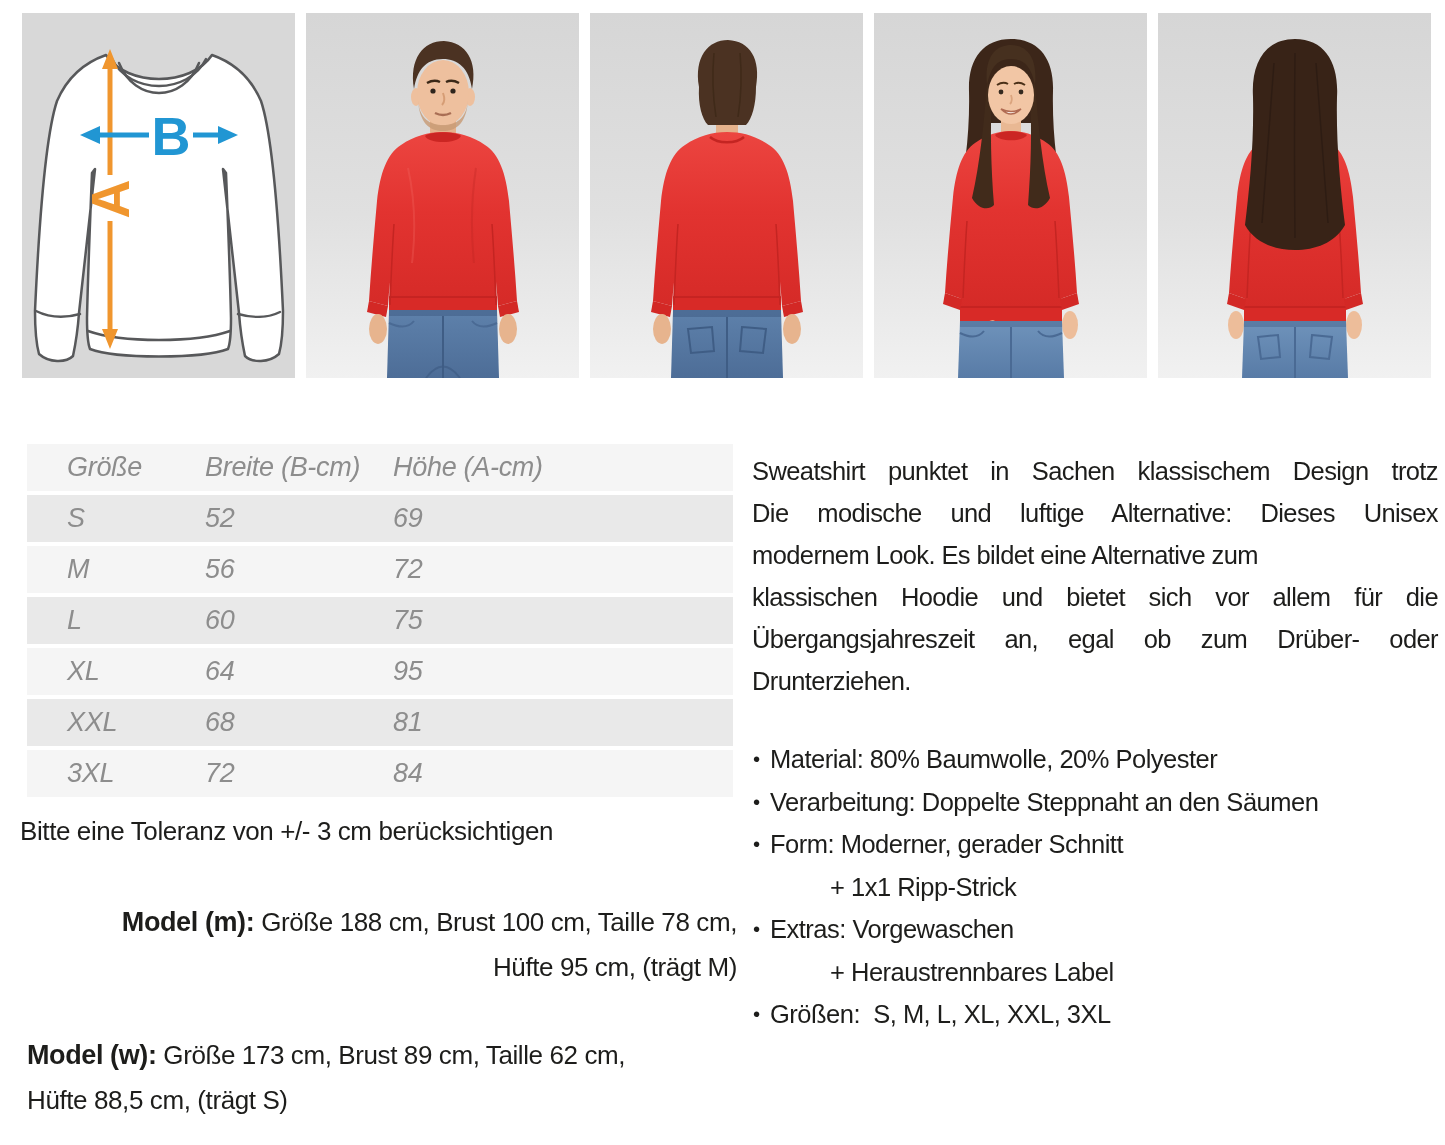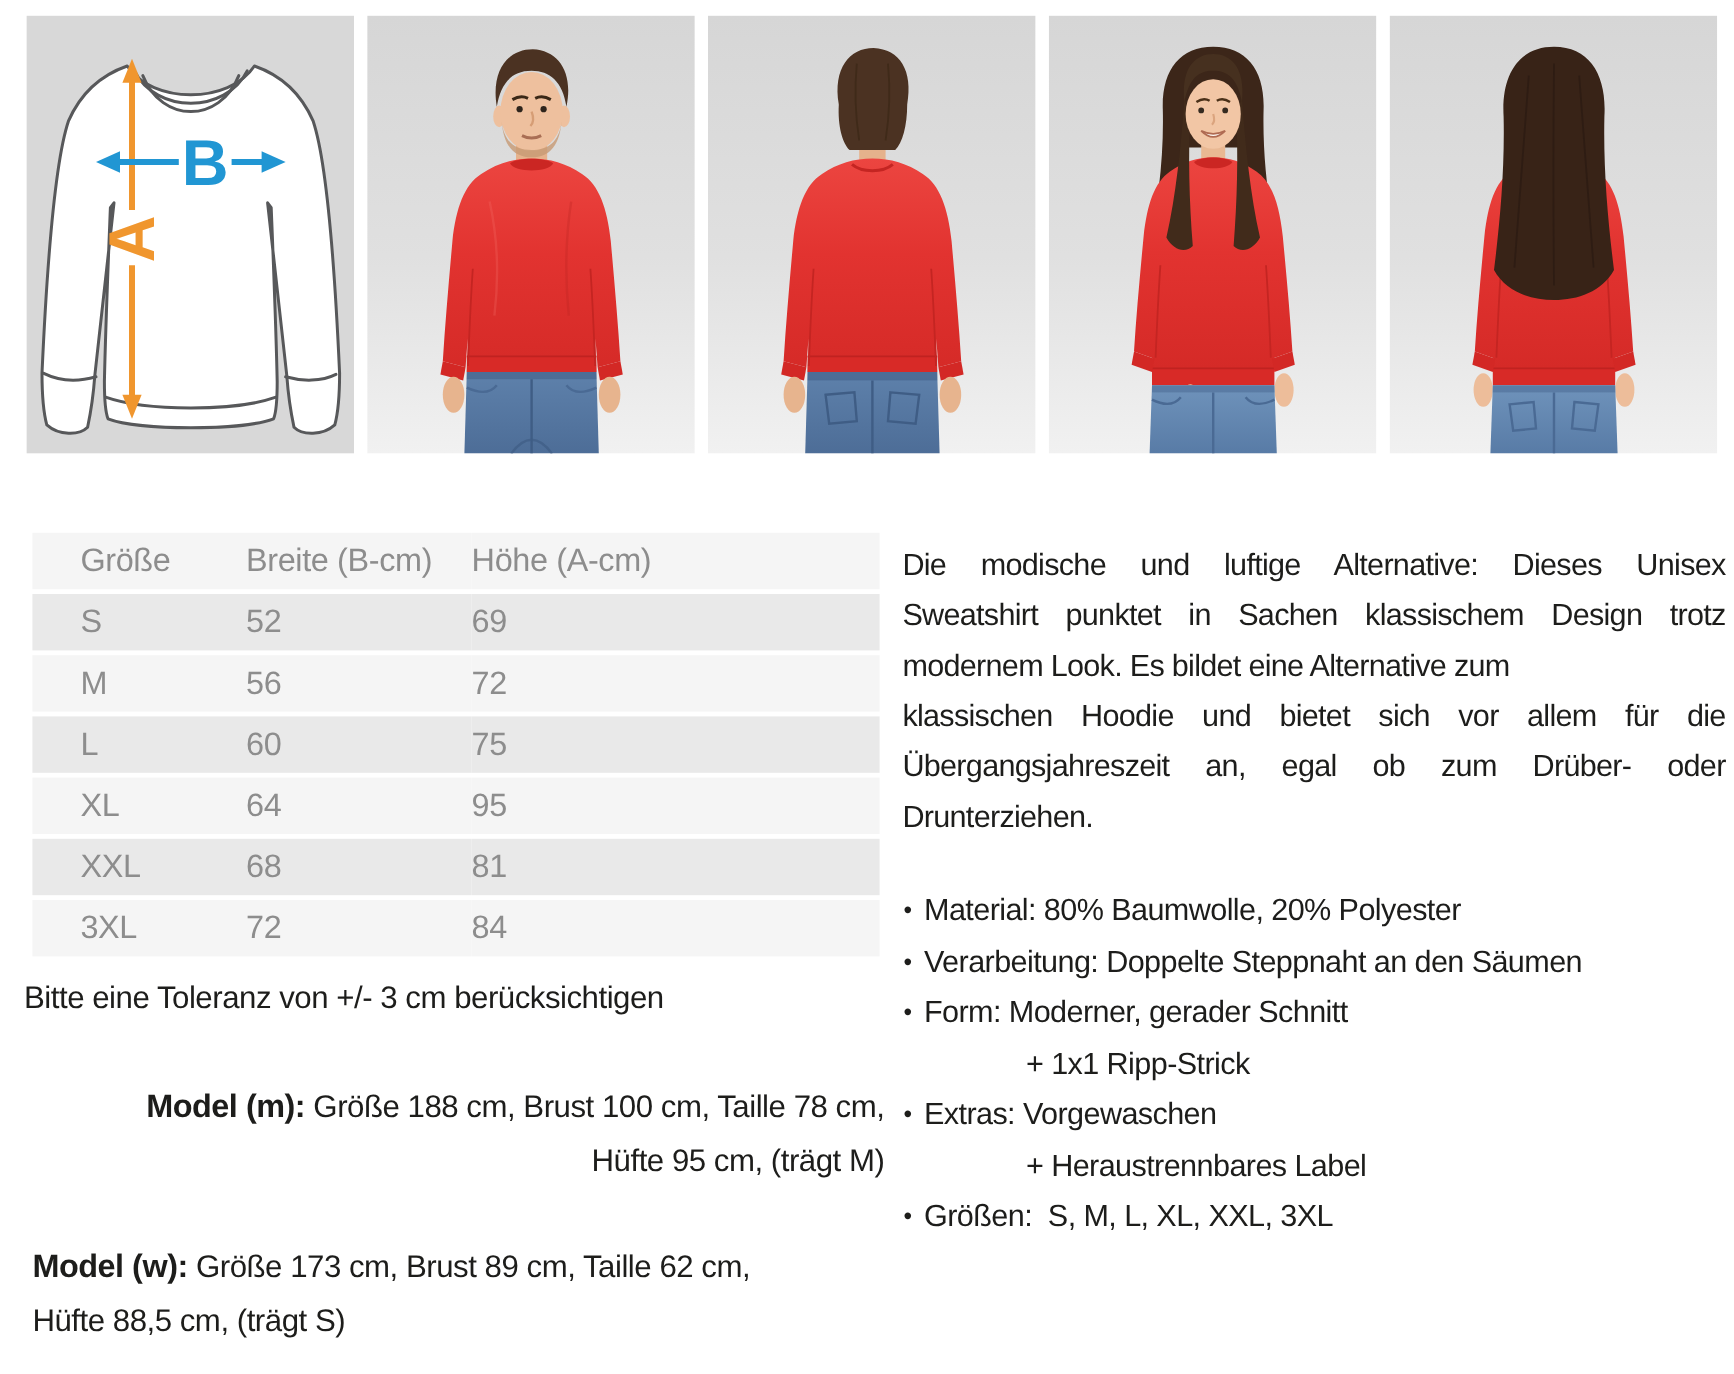--- a/index.html
+++ b/index.html
@@ -15,21 +15,21 @@
   
   .gallery { position:absolute; left:22px; top:13px; display:flex; gap:11px; }
   .tile { width:273px; height:365px; }
   .tile svg { width:100%; height:100%; display:block; }
 
   
   .size-table-wrap { position:absolute; left:27px; top:440px; }
   table.size-table {
     width:706px; table-layout:fixed;
     border-collapse:separate; border-spacing:0 4px;
-    font-size:27px; color:#8d8d8d; letter-spacing:-0.3px;
+    font-size:27px; color:#8d8d8d; letter-spacing:-0.3px;font-style:italic;
   }
   table.size-table th, table.size-table td {
     height:47px; vertical-align:middle; text-align:left;
     font-weight:normal; padding:0; overflow:hidden; white-space:nowrap;
   }
   table.size-table .c1 { padding-left:40px; }
   table.size-table thead tr { background:#f5f5f5; }
   table.size-table tbody tr:nth-child(odd)  { background:#e9e9e9; }
   table.size-table tbody tr:nth-child(even) { background:#f5f5f5; }
 
@@ -57,21 +57,21 @@
   ul.features {
     position:absolute; left:752px; top:738px; width:690px;
     list-style:none; font-size:25.5px; letter-spacing:-0.5px; line-height:42.5px;
   }
   ul.features li { position:relative; padding-left:18px; }
   ul.features li::before {
     content:"\2022";
     position:absolute; left:1px; top:0; font-size:0.8em; line-height:42.5px;
   }
   .ftext { white-space:pre-wrap;margin-top:44px; }
-  .fextra { display:block; margin-left:85px; }
+  .fextra { display:block; margin-left:60px; }
 
   
   .lblA { fill:#f0962e; font-weight:bold; font-size:54px; font-family:"Liberation Sans",sans-serif; }
   .lblB { fill:#2196d3; font-weight:bold; font-size:54px; font-family:"Liberation Sans",sans-serif; }
 </style>
 </head>
 <body>
 
 <div class="page">
 
@@ -417,22 +417,22 @@
     </p>
 
     <p class="model-info model-w">
       <span class="line"><strong>Model (w):</strong> <span>Größe 173 cm, Brust 89 cm, Taille 62 cm,</span></span>
       <span class="line">Hüfte 88,5 cm, (trägt S)</span>
     </p>
   </section>
 
   <section>
     <div class="para">
+      <div class="pline stretch">Sweatshirt punktet in Sachen klassischem Design trotz</div>
       <div class="pline stretch">Die modische und luftige Alternative: Dieses Unisex</div>
-      <div class="pline stretch">Sweatshirt punktet in Sachen klassischem Design trotz</div>
       <div class="pline">modernem Look. Es bildet eine Alternative zum</div>
       <div class="pline stretch">klassischen Hoodie und bietet sich vor allem für die</div>
       <div class="pline stretch">Übergangsjahreszeit an, egal ob zum Drüber- oder</div>
       <div class="pline">Drunterziehen.</div>
     </div>
 
     <ul class="features">
       <li>
         <span class="ftext">Material: 80% Baumwolle, 20% Polyester</span>
       </li>

